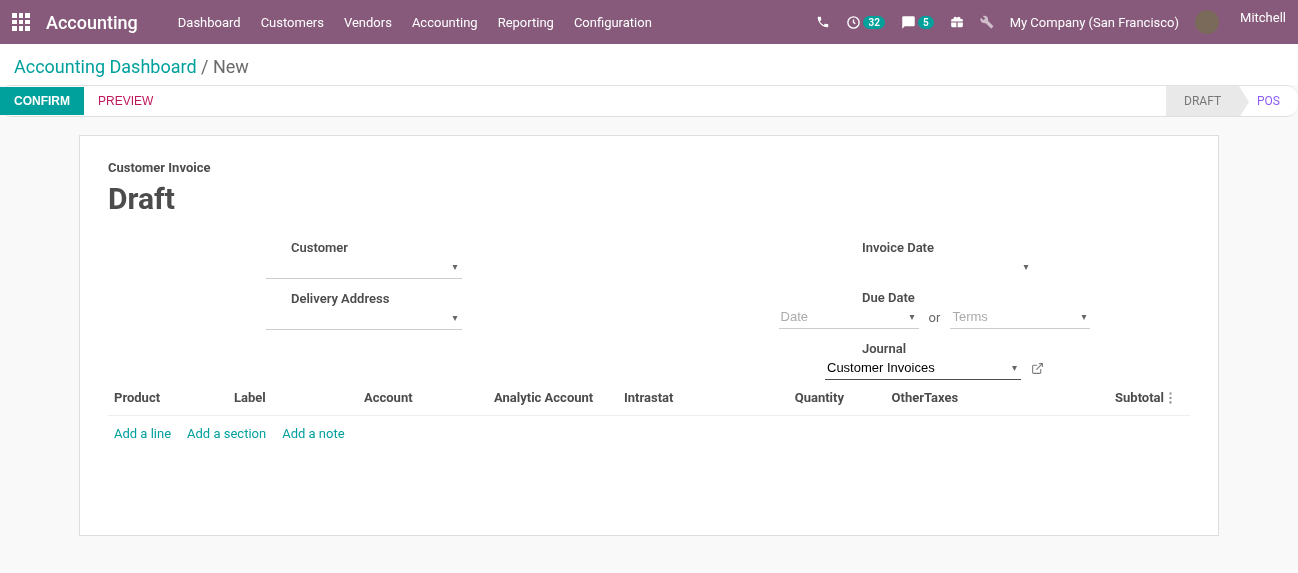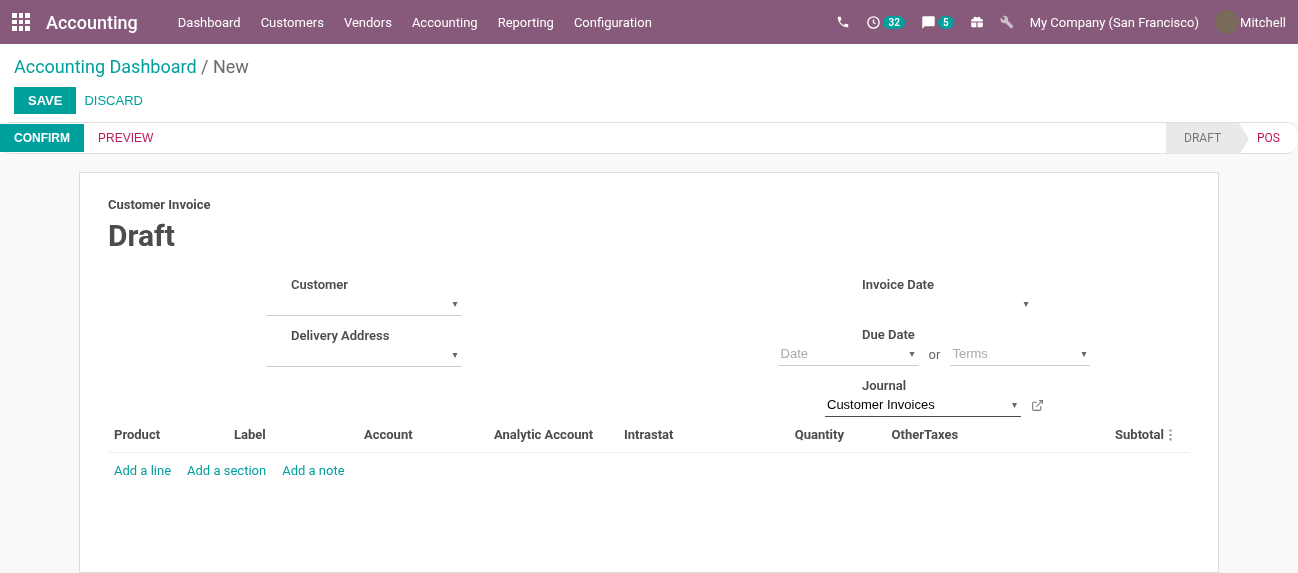--- a/index.html
+++ b/index.html
@@ -8,33 +8,33 @@
 .apps-icon { width: 18px; height: 18px; display: grid; grid-template-columns: repeat(3,1fr); grid-template-rows: repeat(3,1fr); gap: 2px; margin-right: 16px; cursor: pointer; }
 .apps-icon span { background: #fff; }
 .brand { font-size: 18px; font-weight: 500; margin-right: 40px; }
 .menu { display: flex; gap: 20px; }
 .menu a { color: #fff; text-decoration: none; font-size: 13px; cursor: pointer; }
 .top-right { margin-left: auto; display: flex; align-items: center; gap: 16px; }
 .icon-btn { color: #fff; cursor: pointer; display: flex; align-items: center; position: relative; }
 .badge { background: #00a09d; color: #fff; font-size: 10px; padding: 1px 5px; border-radius: 8px; margin-left: 2px; font-weight: 600; }
 .company { color: #fff; font-size: 13px; cursor: pointer; }
 .avatar { width: 24px; height: 24px; border-radius: 50%; background: #7a6a5a; display: inline-block; }
-.user { display: flex; align-items: center; gap: 1px; color: #fff; cursor: pointer; }
+.user { display: flex; gap: 21px; color: #fff; cursor: pointer; }
 .breadcrumb-bar { background: #fff; padding: 12px 14px 8px; }
 .breadcrumb { font-size: 18px; color: #6b6b6b; }
 .breadcrumb .bc-link { color: #00a09d; cursor: pointer; }
 .action-buttons { display: flex; gap: 8px; margin-top: 10px; align-items: center; }
 .btn-primary { background: #00a09d; color: #fff; border: none; padding: 6px 14px; font-size: 13px; font-weight: 600; cursor: pointer; }
 .btn-link { color: #00a09d; background: none; border: none; font-size: 13px; cursor: pointer; font-weight: 500; }
 .statusbar { background: #fff; border-top: 1px solid #e0e0e0; border-bottom: 1px solid #e0e0e0; display: flex; align-items: center; height: 32px; padding-left: 0; border-radius: 12px; }
 .status-left { display: flex; }
 .status-btn { background: #00a09d; color: #fff; border: none; padding: 7px 14px; font-size: 12px; font-weight: 600; cursor: pointer; }
 .status-link { background: none; border: none; color: #be185d; padding: 7px 14px; font-size: 12px; cursor: pointer; font-weight: 500; }
 .status-right { margin-left: auto; display: flex; }
-.status-stage { padding: 8px 18px; font-size: 12px; color: #be185d; position: relative; }
+.status-stage { padding: 8px 18px; font-size: 12px; color: #8b5cf6; position: relative; }
 .status-stage.active { background: #e9e9e9; color: #777; }
 .status-stage.active::after { content: ""; position: absolute; right: -10px; top: 0; border-top: 16px solid transparent; border-bottom: 16px solid transparent; border-left: 10px solid #e9e9e9; }
 .sheet-wrap { padding: 18px 0; display: flex; justify-content: center; }
 .sheet { background: #fff; border: 1px solid #ddd; width: 1140px; padding: 24px 28px; }
 .sheet-label { font-size: 13px; font-weight: 700; color: #4c4c4c; margin-bottom: 6px; }
 .sheet-title { font-size: 30px; color: #4c4c4c; margin-bottom: 24px; }
 .form-grid { display: grid; grid-template-columns: 1fr 1fr; gap: 0 60px; }
 .form-col { display: flex; flex-direction: column; gap: 12px; }
 .form-row { display: flex; align-items: center; min-height: 28px; flex-direction: column; }
 .form-label { width: 145px; font-size: 13px; color: #4c4c4c; font-weight: 600; }
@@ -118,24 +118,20 @@
     </div>
   </div>
 </div>
 
 <div class="breadcrumb-bar">
   <div class="breadcrumb">
     <span class="bc-link">Accounting Dashboard</span>
     <span>/</span>
     <span>New</span>
   </div>
-  <div class="action-buttons">
-    <button class="btn-primary">SAVE</button>
-    <button class="btn-link">DISCARD</button>
-  </div>
 </div>
 
 <div class="statusbar">
   <div class="status-left">
     <button class="status-btn">CONFIRM</button>
     <button class="status-link">PREVIEW</button>
   </div>
   <div class="status-right">
     <div class="status-stage active">DRAFT</div>
     <div class="status-stage">POS</div>

